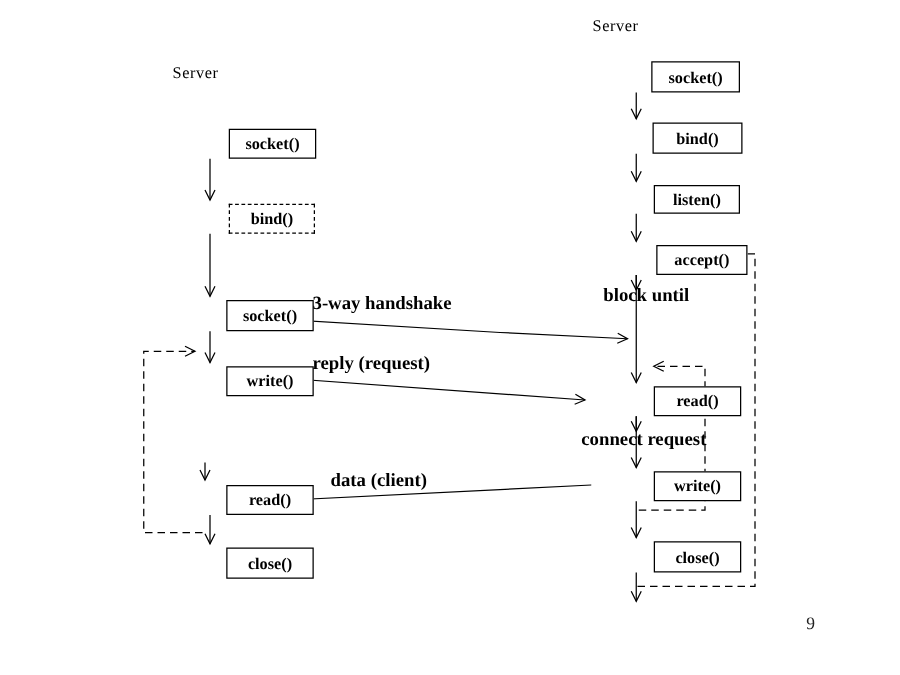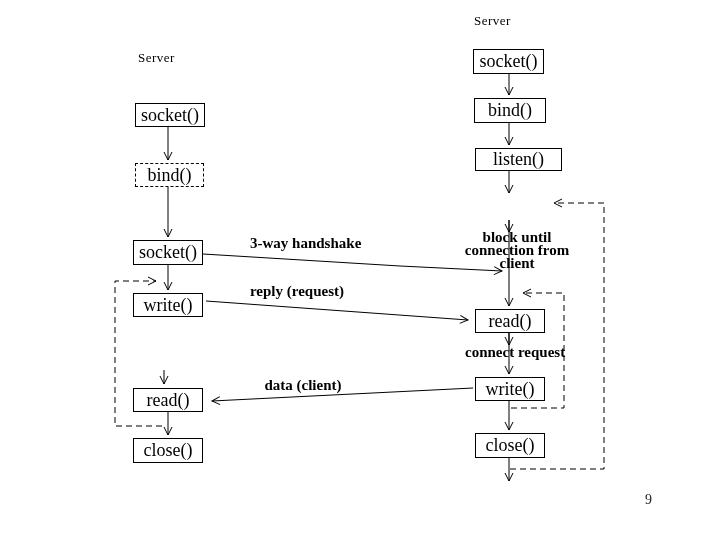--- a/index.html
+++ b/index.html
@@ -18,23 +18,24 @@
   #wires {
     position: absolute; left: 0; top: 0;
     width: 720px; height: 540px;
   }
   .node {
     position: absolute;
     border: 1px solid #000;
     background: #fff;
     box-sizing: border-box;
     display: flex; align-items: center; justify-content: center;
-    font-weight: normal;
-    font-size: 18px;
+    font-weight: bold;
+    font-size: 13px;
     white-space: nowrap;
+    margin-left: 48px;
   }
   .node.dashed { border-style: dashed; }
   .col-title {
     position: absolute;
     font-weight: normal;
     font-size: 13px;
     letter-spacing: 0.5px;
     white-space: nowrap;
   }
   .lbl {
@@ -96,29 +97,29 @@
 
   <div class="node" style="left:135px; top:103px; width:70px; height:24px;">socket()</div>
   <div class="node dashed" style="left:135px; top:163px; width:69px; height:24px;">bind()</div>
   <div class="node" style="left:133px; top:240px; width:70px; height:25px;">socket()</div>
   <div class="node" style="left:133px; top:293px; width:70px; height:24px;">write()</div>
   <div class="node" style="left:133px; top:388px; width:70px; height:24px;">read()</div>
   <div class="node" style="left:133px; top:438px; width:70px; height:25px;">close()</div>
 
   <div class="node" style="left:473px; top:49px; width:71px; height:25px;">socket()</div>
   <div class="node" style="left:474px; top:98px; width:72px; height:25px;">bind()</div>
-  <div class="node" style="left:475px; top:148px; width:87px; height:23px;">listen()</div>
+  <div class="node" style="left:475px; top:148px; width:69px; height:23px;">listen()</div>
+  <div class="node" style="left:477px; top:196px; width:73px; height:24px;">accept()</div>
   <div class="node" style="left:475px; top:309px; width:70px; height:24px;">read()</div>
   <div class="node" style="left:475px; top:377px; width:70px; height:24px;">write()</div>
   <div class="node" style="left:475px; top:433px; width:70px; height:25px;">close()</div>
 
   <div class="lbl" style="left:250px; top:237px; width:100px;">3-way handshake</div>
   <div class="lbl" style="left:247px; top:285px; width:100px;">reply (request)</div>
   <div class="lbl" style="left:253px; top:379px; width:100px;">data (client)</div>
   <div class="lbl two-line" style="left:452px; top:231px; width:130px;">
     <span>block until</span><br>
-    <span>connection from client</span>
   </div>
   <div class="lbl" style="left:465px; top:346px; width:100px;">connect request</div>
 
   <div class="pagenum">9</div>
 
 </div>
 
 </body></html>

